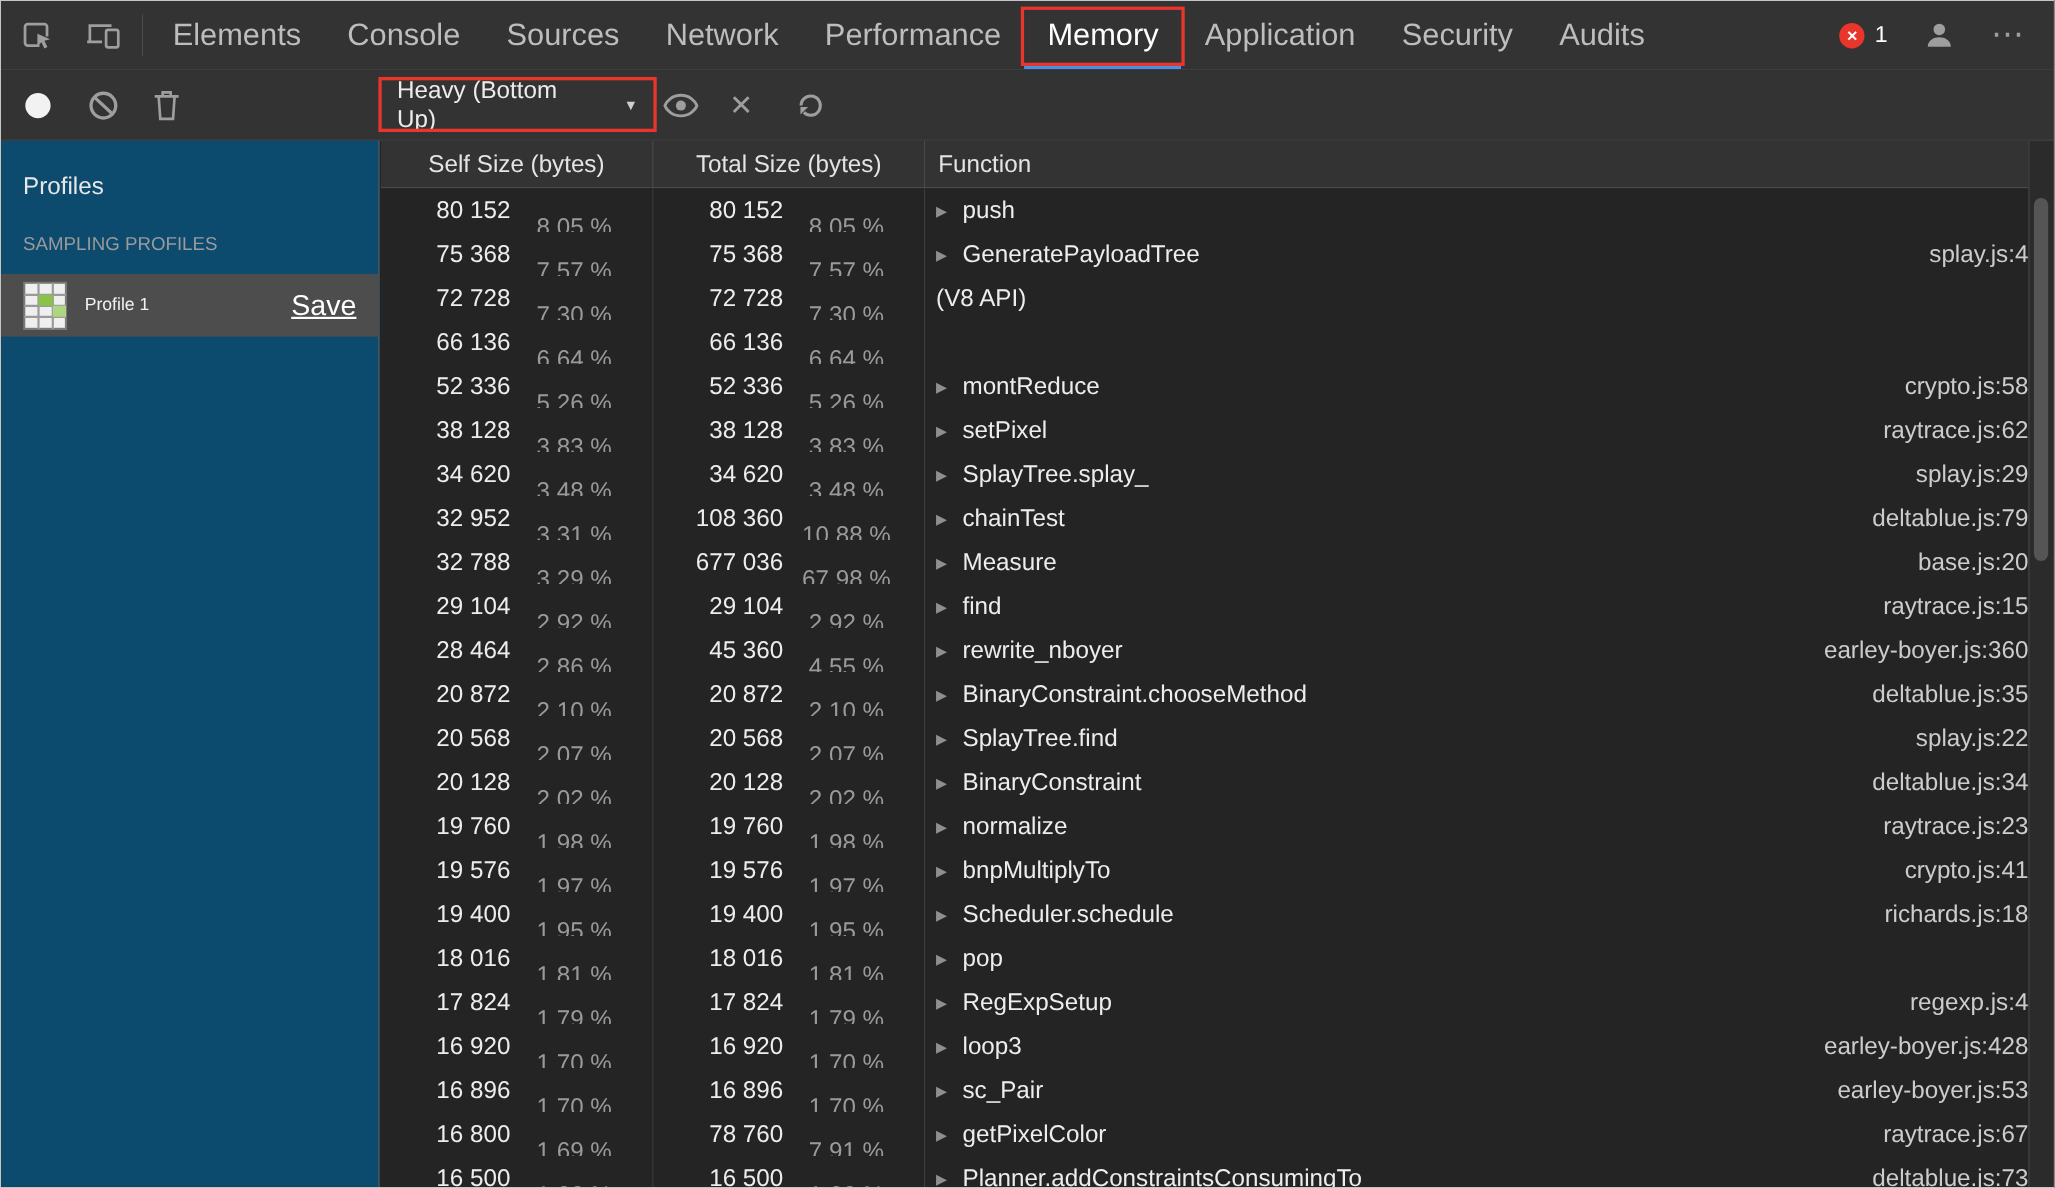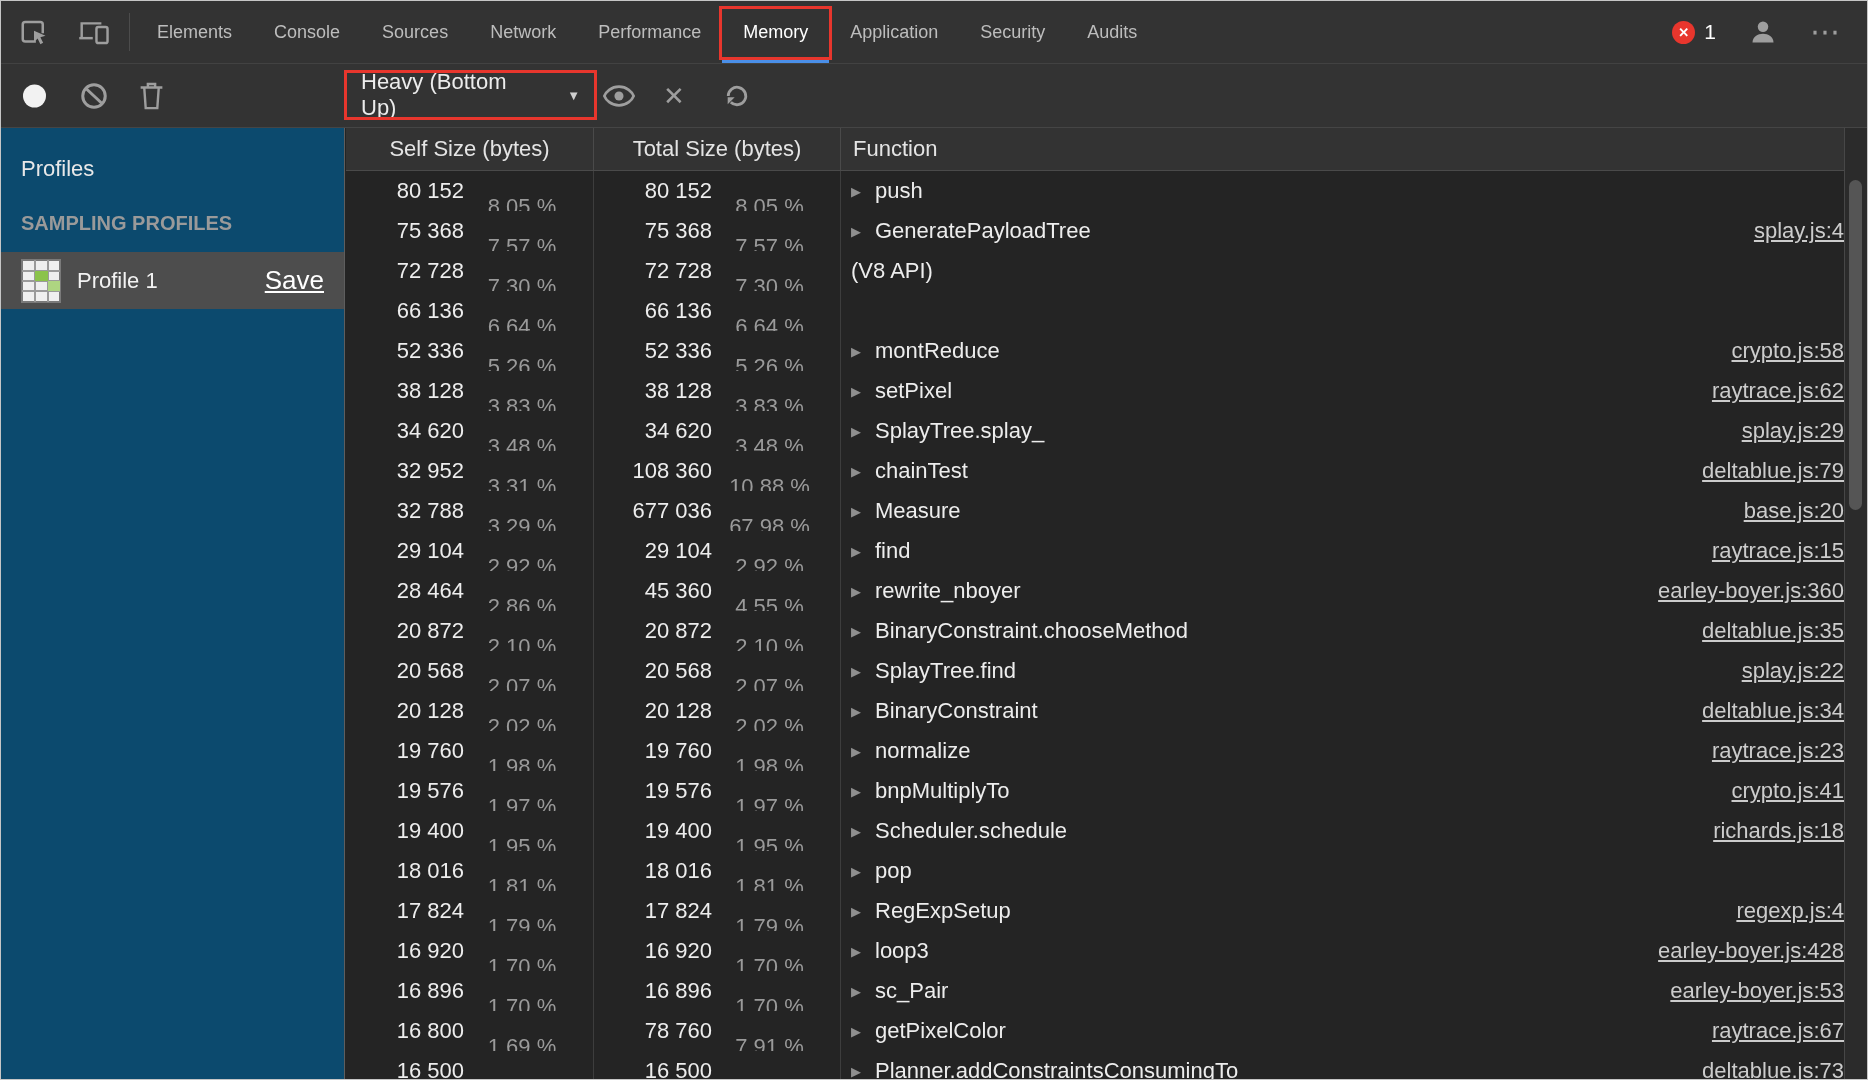--- a/index.html
+++ b/index.html
@@ -9,21 +9,21 @@
          border:1px solid #c6c6c6; overflow:hidden; }
 
   
   .topbar { position:absolute; top:0; left:0; right:0; height:63px; background:#333;
             display:flex; align-items:stretch; border-bottom:1px solid #424242; }
   .topbar-icons { display:flex; align-items:center; gap:22px; padding:0 16px 0 14px; }
   .icon-btn { display:flex; align-items:center; justify-content:center; width:38px; height:38px; }
   .tb-divider { width:1px; height:38px; background:#4c4c4c; align-self:center; margin-right:6px; }
   .tabs { display:flex; align-items:stretch; }
   .tab { position:relative; display:flex; align-items:center; padding:0 21px;
-         font-size:18px; color:#bdbdbd; cursor:default; }
+         font-size:28px; color:#bdbdbd; cursor:default; }
   .tab.selected { color:#ffffff; box-shadow:inset 0 -4px 0 var(--accent,#4a8fe8); }
   .annot { position:absolute; border:3px solid var(--annot,#e8362d); pointer-events:none; z-index:5; }
   .tab .annot { top:5px; bottom:3px; left:-3px; right:-3px; }
   .topbar-right { margin-left:auto; display:flex; align-items:center; gap:28px; padding-right:24px; }
   .error-badge { display:flex; align-items:center; gap:9px; color:#fff; font-size:21px; }
   .error-circle { width:23px; height:23px; border-radius:50%; background:var(--annot,#e8362d);
                   color:#fff; display:flex; align-items:center; justify-content:center;
                   font-size:13px; font-weight:bold; }
   .dots { color:#9e9e9e; font-size:30px; letter-spacing:3px; line-height:1; }
 
@@ -37,41 +37,41 @@
   .dd-annot { position:absolute; inset:0; border:3px solid var(--annot,#e8362d); }
   .dropdown { position:absolute; inset:3px; display:flex; align-items:center;
               padding:0 14px; color:#ececec; font-size:22px; gap:25px; cursor:default; }
   .caret { font-size:13px; color:#cfcfcf; }
   .x-glyph { color:#9e9e9e; font-size:26px; }
 
   
   .sidebar { position:absolute; top:127px; left:0; width:344px; bottom:0; background:#0c4a6e;
              border-right:1px solid #5e5e5e; }
   .sb-title { padding:28px 0 0 20px; font-size:22px; color:#e8e8e8; }
-  .sb-section { padding:30px 0 0 20px; font-size:20px; color:#9a9a9a;font-weight:bold; }
+  .sb-section { padding:30px 0 0 20px; font-size:17px; color:#9a9a9a; }
   .profile-item { margin-top:17px; height:57px; background:#4d4d4d; display:flex;
                   align-items:center; padding:0 20px; }
-  .profile-name { margin-left:16px; color:#f2f2f2; font-size:22px; }
+  .profile-name { margin-left:16px; color:#f2f2f2; font-size:16px; }
   .save-link { margin-left:auto; color:#ffffff; font-size:26px; text-decoration:underline; cursor:pointer; }
 
   
   .tableview { position:absolute; top:127px; left:345px; right:23px; bottom:0; background:#242424; overflow:hidden; }
   .thead { display:grid; grid-template-columns:248px 247px 1fr; height:43px; background:#333;
            border-bottom:1px solid #4a4a4a; color:#e4e4e4; font-size:22px; }
   .th { display:flex; align-items:center; justify-content:center; border-right:1px solid #4a4a4a; cursor:default; }
   .th.fn-h { justify-content:flex-start; padding-left:12px; border-right:none; }
   .tbody { position:absolute; top:43px; left:0; right:0; bottom:0; overflow:hidden; }
   .row { display:grid; grid-template-columns:248px 247px 1fr; height:40px; font-size:22px; color:#ededed; }
   .cell { display:flex; align-items:center; border-right:1px solid #3d3d3d; overflow:hidden; }
   .size-cell .num { width:118px; text-align:right; white-space:nowrap;padding-left:17px; }
   .size-cell .pct { flex:1; text-align:center; padding-right:13px; color:#9a9a9a; white-space:nowrap;margin-top:32px; }
   .fn-cell { padding-left:10px; border-right:none; }
   .tri { width:24px; flex:none; color:#8f8f8f; font-size:13px; }
   .fn-name { white-space:nowrap; }
-  .url { margin-left:auto; padding-left:20px; color:#cccccc; text-decoration:underline;
+  .url { margin-left:auto; padding-left:20px; color:#cccccc; 
          white-space:nowrap; cursor:pointer; }
 
   
   .scrollbar { position:absolute; top:127px; right:0; width:23px; bottom:0; background:#2b2b2b;
                border-left:1px solid #474747; }
   .thumb { position:absolute; left:4px; top:52px; width:13px; height:330px; border-radius:7px; background:#555; }
 
   svg { display:block; }
 </style>
 </head>

